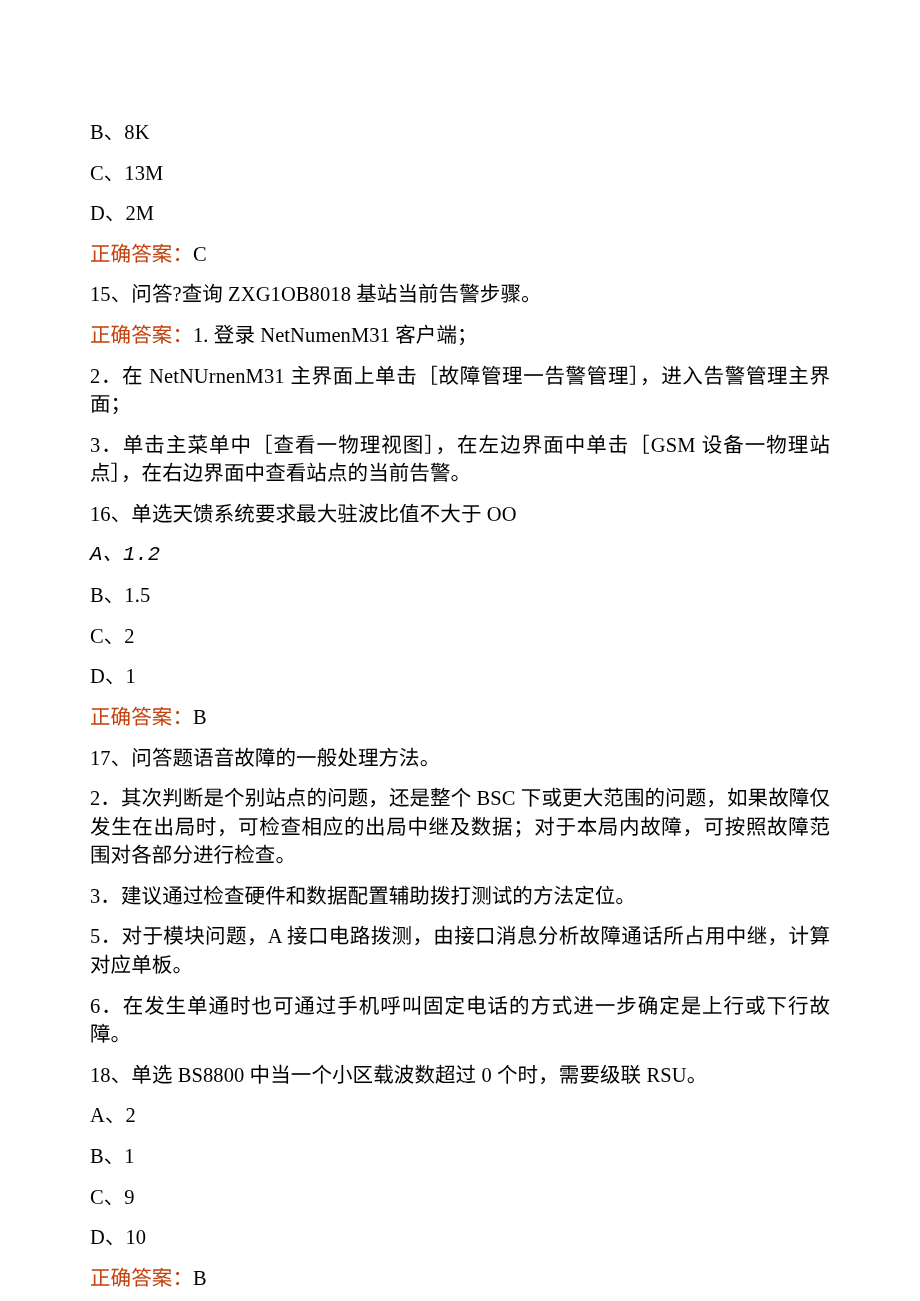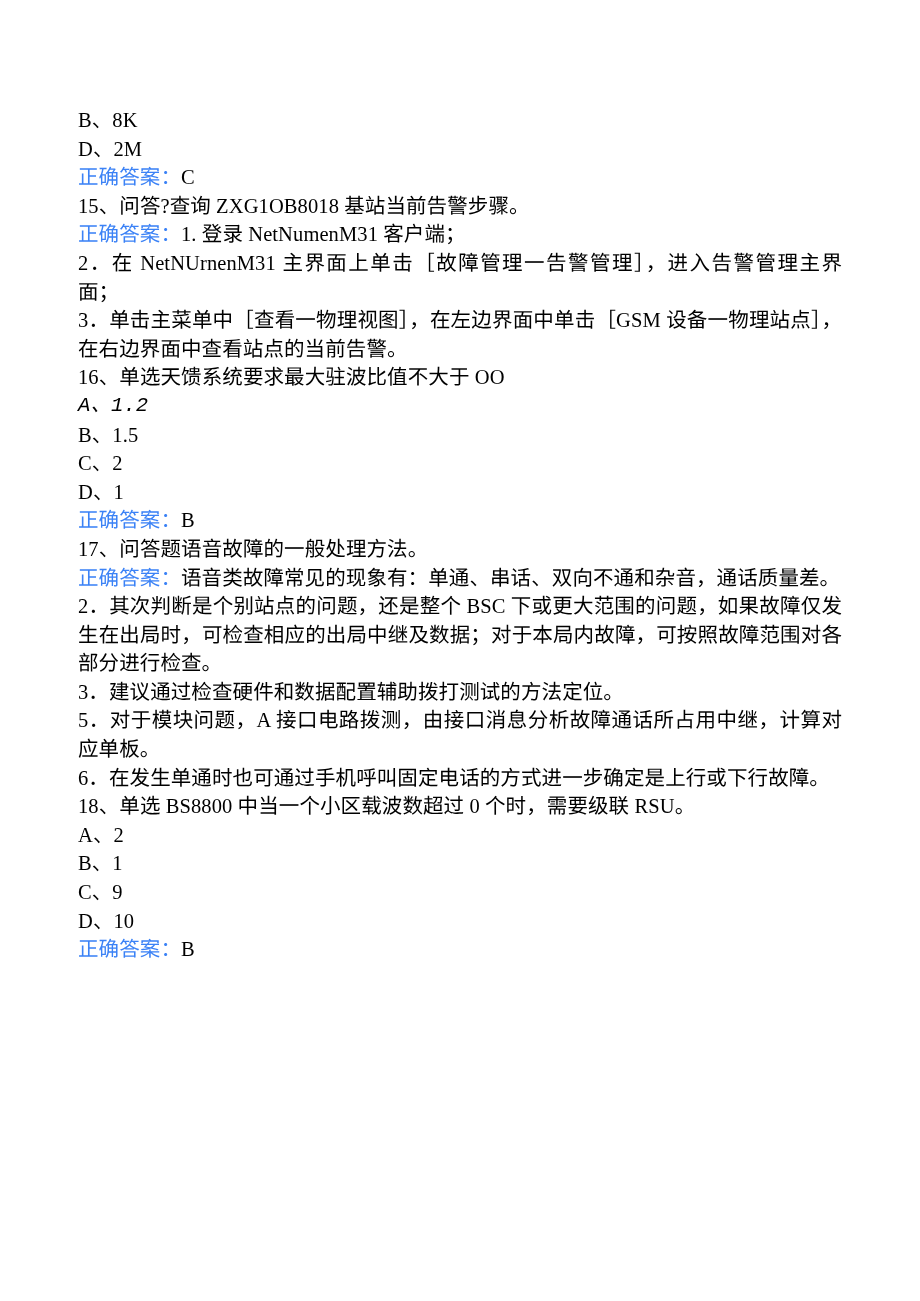--- a/index.html
+++ b/index.html
@@ -34,52 +34,53 @@
     width: 764px;
   }
 
   
   .line {
     font-size: 20.5px;
     line-height: 28.6px;
     letter-spacing: 0.1px;
     text-align: justify;
     text-justify: inter-ideograph;
-    margin: 0;
+    margin: 12px;
     padding: 0;
     white-space: normal;
     word-break: break-all;
   }
 
   
   .line.single {
     text-align: left;
   }
 
   .answer-label {
-    color: #3b82f6;
+    color: #c2410c;
   }
 
   .answer-body {
     color: #000000;
   }
 
   .opt-italic {
     font-style: italic;
     font-family: Liberation Mono, monospace;
   }
 </style>
 </head>
 <body>
 
 <div class="page">
   <div class="content">
 
     <p class="line single"><span>B、8K</span></p>
 
+    <p class="line single"><span>C、13M</span></p>
 
     <p class="line single"><span>D、2M</span></p>
 
     <p class="line single"><span class="answer-label">正确答案：</span><span class="answer-body">C</span></p>
 
     <p class="line single"><span>15、问答?查询 ZXG1OB8018 基站当前告警步骤。</span></p>
 
     <p class="line single"><span class="answer-label">正确答案：</span><span class="answer-body">1. 登录 NetNumenM31 客户端；</span></p>
 
     <p class="line"><span>2．在 NetNUrnenM31 主界面上单击［故障管理一告警管理］，进入告警管理主界面；</span></p>
@@ -93,21 +94,20 @@
     <p class="line single"><span>B、1.5</span></p>
 
     <p class="line single"><span>C、2</span></p>
 
     <p class="line single"><span>D、1</span></p>
 
     <p class="line single"><span class="answer-label">正确答案：</span><span class="answer-body">B</span></p>
 
     <p class="line single"><span>17、问答题语音故障的一般处理方法。</span></p>
 
-    <p class="line"><span class="answer-label">正确答案：</span><span class="answer-body">语音类故障常见的现象有：单通、串话、双向不通和杂音，通话质量差。</span></p>
 
 
     <p class="line"><span>2．其次判断是个别站点的问题，还是整个 BSC 下或更大范围的问题，如果故障仅发生在出局时，可检查相应的出局中继及数据；对于本局内故障，可按照故障范围对各部分进行检查。</span></p>
 
     <p class="line"><span>3．建议通过检查硬件和数据配置辅助拨打测试的方法定位。</span></p>
 
 
     <p class="line"><span>5．对于模块问题，A 接口电路拨测，由接口消息分析故障通话所占用中继，计算对应单板。</span></p>
 
     <p class="line"><span>6．在发生单通时也可通过手机呼叫固定电话的方式进一步确定是上行或下行故障。</span></p>

